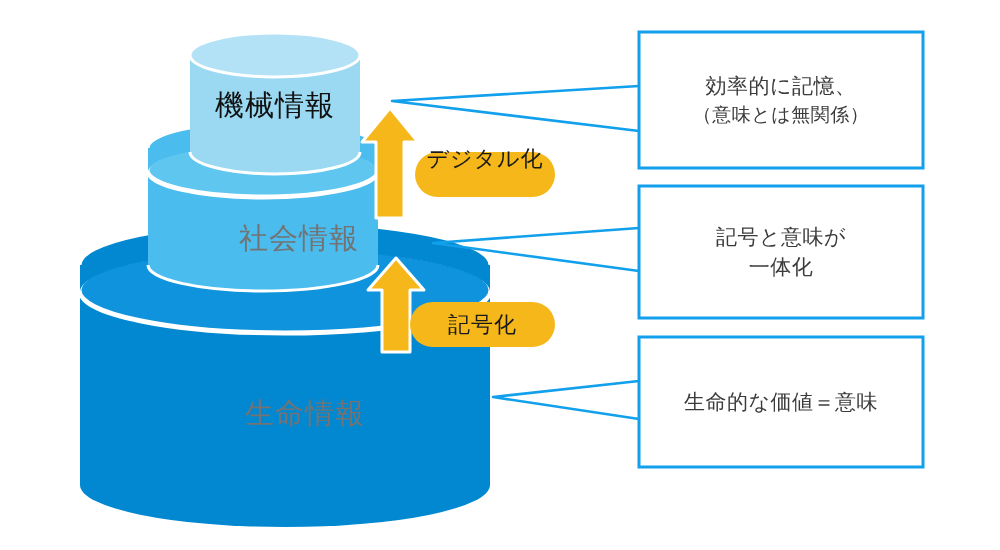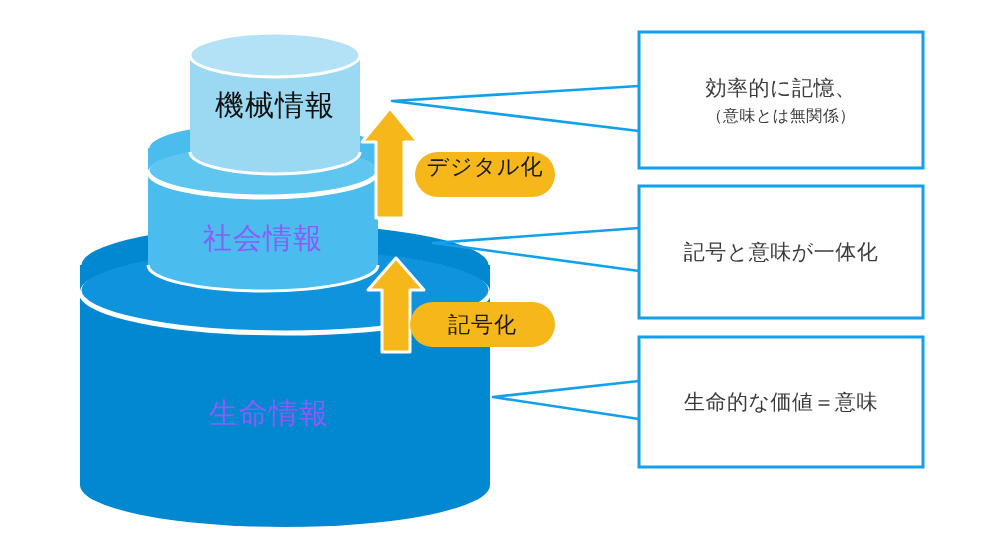--- a/index.html
+++ b/index.html
@@ -34,34 +34,34 @@
     text-align: left;
     pointer-events: none;
     white-space: pre-line;
   }
   .cyl-label {
     font-size: 29px;
     letter-spacing: 1px;
     line-height: 1.2;
   }
   .cyl-label-dark { color: #111111; }
-  .cyl-label-light { color: #8b5cf6; }
+  .cyl-label-light { color: #737373; padding-left: 36px; }
   .badge-label {
     font-size: 22px;
     color: #1a1a1a;
     letter-spacing: 1px;
   }
   .box-text {
     font-size: 21px;
     color: #3b3b3b;
     line-height: 1.45;
     letter-spacing: 0.5px;
   }
   .box-text .small {
-    font-size: 16px;
+    font-size: 19px;
   }
 </style>
 </head>
 <body>
 
 <div id="stage">
 
   <svg class="layer" viewBox="0 0 1000 550">
 
     <g>
@@ -136,30 +136,30 @@
     </g>
 
   </svg>
 
   <div class="ov cyl-label cyl-label-dark" style="left:190px; top:82px; width:170px; height:46px;">機械情報</div>
 
   <div class="ov cyl-label cyl-label-light" style="left:148px; top:215px; width:230px; height:46px;">社会情報</div>
 
   <div class="ov cyl-label cyl-label-light" style="left:64px; top:390px; width:410px; height:46px;">生命情報</div>
 
-  <div class="ov badge-label" style="left:415px; top:144px; width:140px; height:45px;">デジタル化</div>
+  <div class="ov badge-label" style="left:415px; top:136px; width:140px; height:45px;">デジタル化</div>
 
   <div class="ov badge-label" style="left:410px; top:302px; width:145px; height:45px;">記号化</div>
 
   <div class="ov box-text" style="left:639px; top:32px; width:284px; height:136px; flex-direction:column;">
     <span>効率的に記憶、</span>
     <span class="small">（意味とは無関係）</span>
   </div>
 
-  <div class="ov box-text" style="left:639px; top:186px; width:284px; height:132px; ">
+  <div class="ov box-text" style="left:639px; top:186px; width:284px; height:132px; flex-direction:column;">
     <span>記号と意味が</span>
     <span>一体化</span>
   </div>
 
   <div class="ov box-text" style="left:639px; top:337px; width:284px; height:130px; flex-direction:row;">
     <span>生命的な価値</span>
     <span>＝意味</span>
   </div>
 
 </div>

